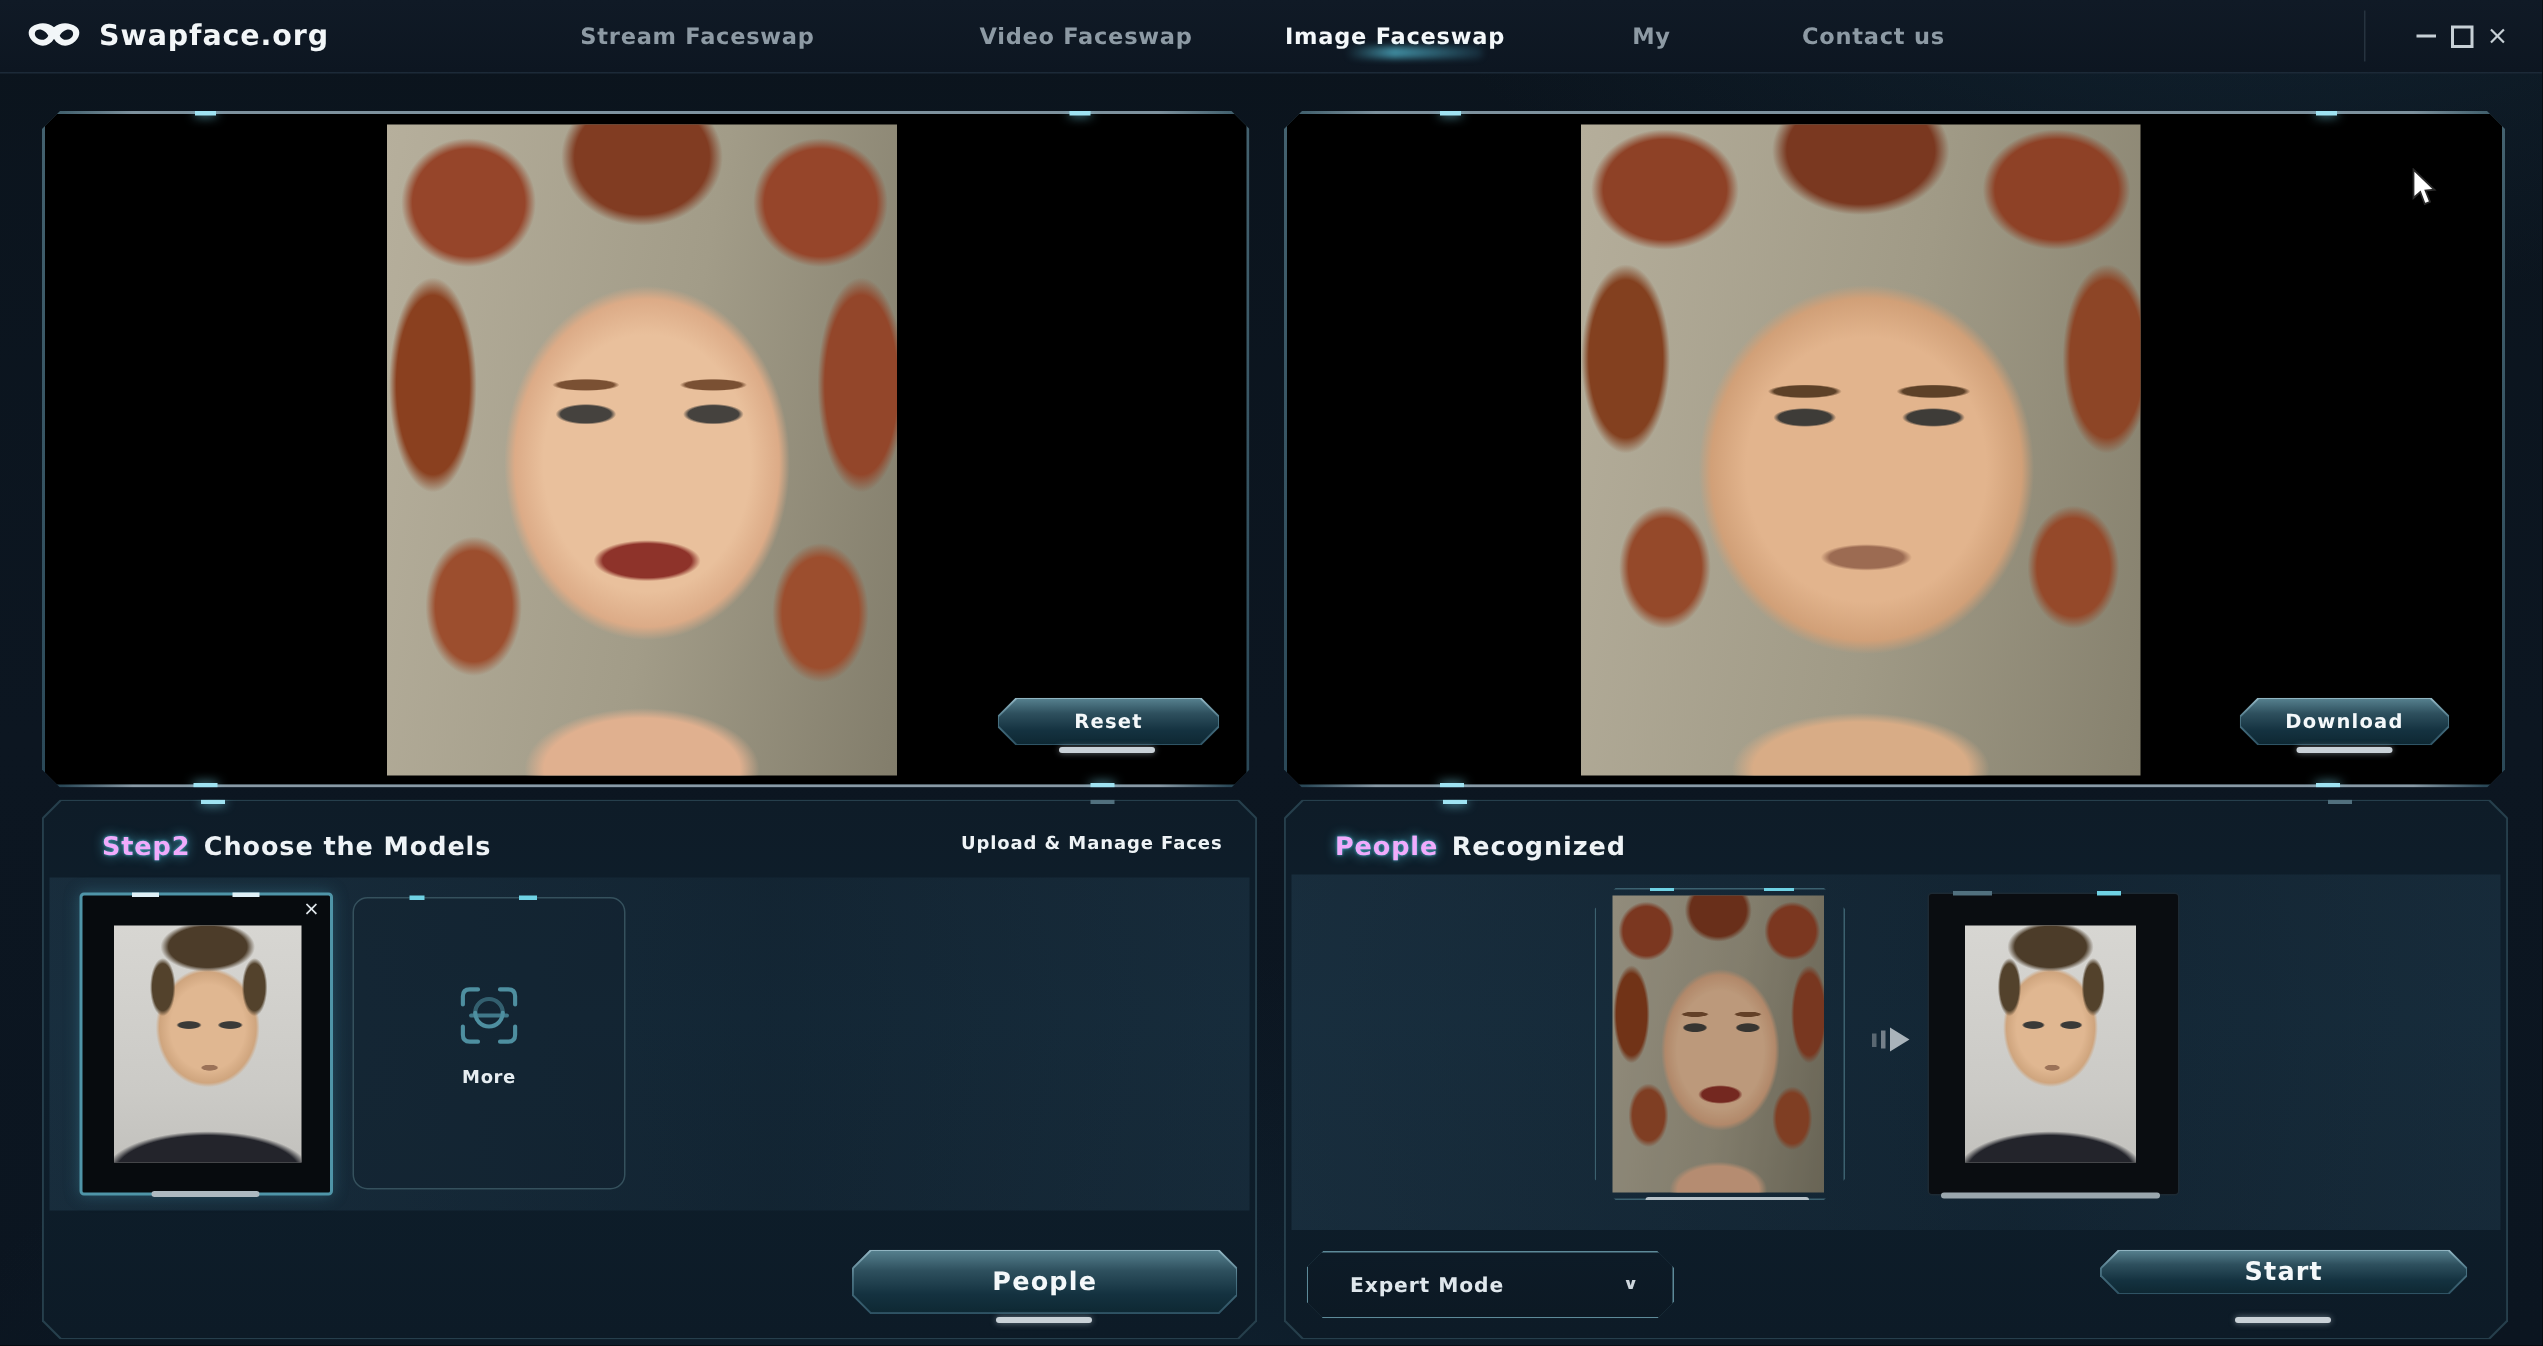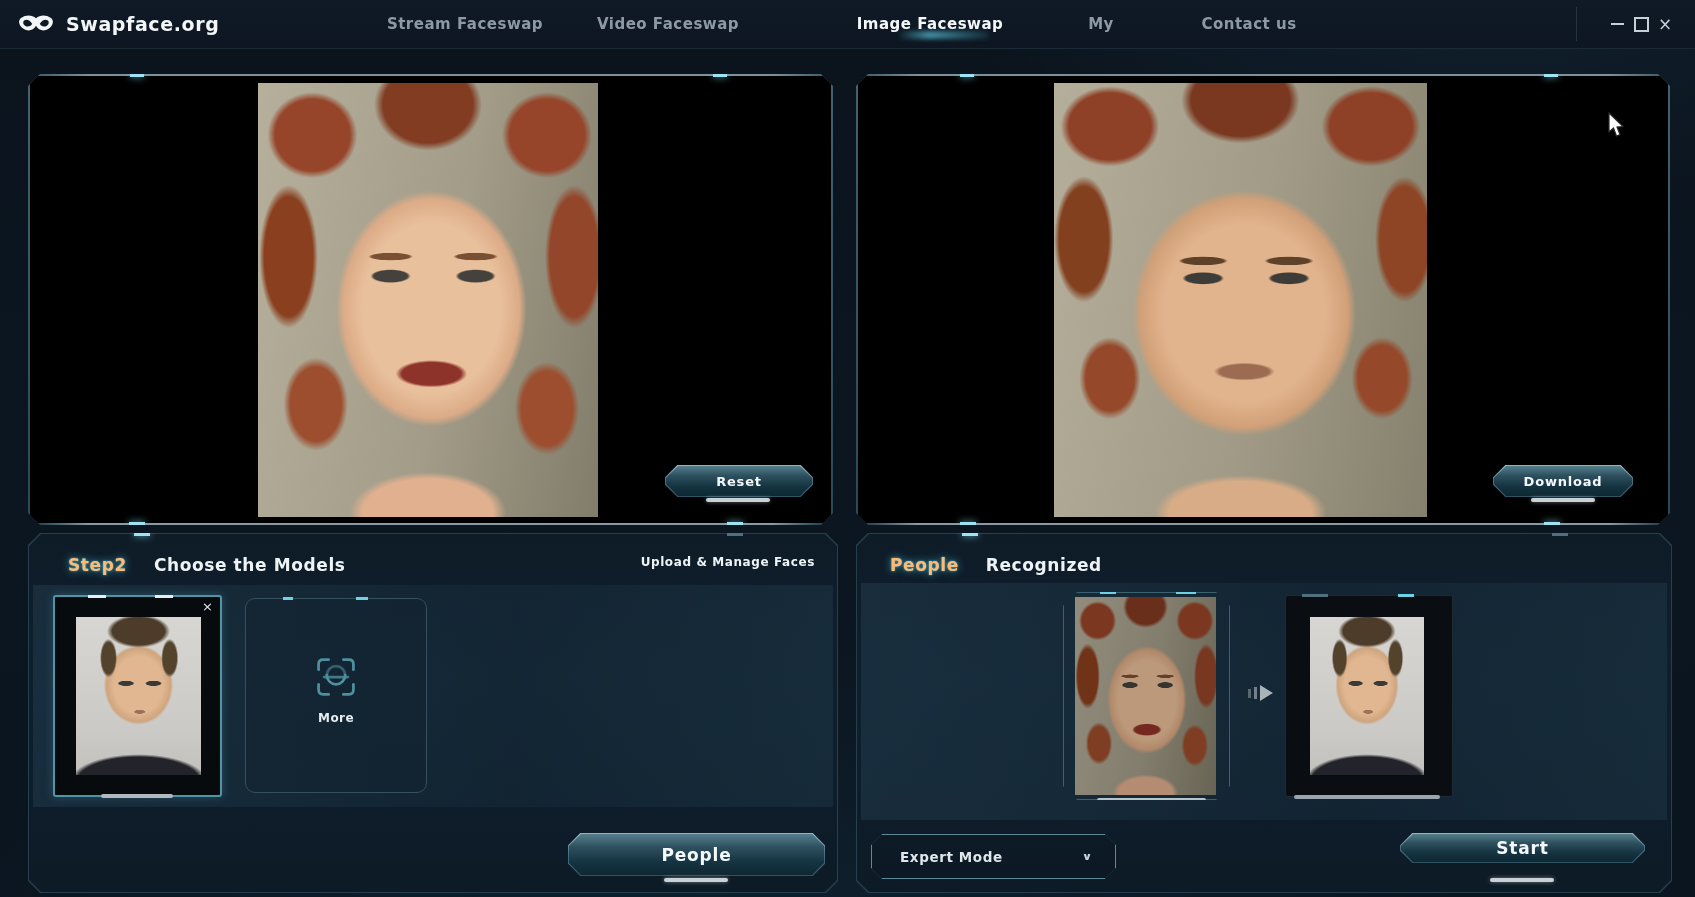--- a/index.html
+++ b/index.html
@@ -34,22 +34,22 @@
   .tick.dim{background:#51707e;box-shadow:none;}
 
   .imgpanel{background:linear-gradient(180deg,#44626f,#2a4857);}
   .imgpanel .inner{position:absolute;inset:2px;background:#000;}
   .bpanel{background:#263f4c;}
   .bpanel .inner{position:absolute;inset:1px;
     background:linear-gradient(180deg,#0e1c28 0%,#0e1f2c 40%,#0d1b27 100%);}
   .strip{position:absolute;left:5px;right:5px;
     background:linear-gradient(90deg,rgba(54,90,114,.26),rgba(44,76,98,.16) 60%,rgba(54,90,114,.22));}
   .heading{position:absolute;font-size:17px;font-weight:bold;letter-spacing:.6px;white-space:nowrap;}
-  .heading .hl{color:#fdba74;text-shadow:0 0 8px rgba(79,188,212,.8),0 0 2px rgba(79,188,212,.9);}
-  .heading .rest{color:#eef3f6;margin-left:27px;}
+  .heading .hl{color:#f0abfc;text-shadow:0 0 8px rgba(79,188,212,.8),0 0 2px rgba(79,188,212,.9);}
+  .heading .rest{color:#eef3f6;margin-left:9px;}
 
   
   .cta{position:absolute;}
   .cta .bord{position:absolute;inset:0;background:linear-gradient(180deg,#93b7c4,#4a7383 45%,#2e5263);}
   .cta .fill{position:absolute;inset:1px;display:flex;align-items:center;justify-content:center;
     background:linear-gradient(180deg,#557f8d 0%,#2e505e 30%,#17364- 60%,#102c38 100%);
     background:linear-gradient(180deg,#557f8d 0%,#2e505e 32%,#143240 70%,#0e2833 100%);
     font-weight:bold;color:#f4f8fa;letter-spacing:.8px;}
   .cta.big .fill{font-size:17px;}
   .cta.small .fill{font-size:13px;}
@@ -136,21 +136,21 @@
     <div id="brand" class="abs">
       <span style="display:flex;">
         <svg width="36" height="21" viewBox="0 0 36 21">
           <path fill="#f2f6f8" fill-rule="evenodd" d="M3 4 C8 .5 14 .8 18 4.2 C22 .8 28 .5 33 4 C36 6.2 35.6 11.5 30.5 14.8 C25.6 18 20.5 16.2 18 11.8 C15.5 16.2 10.4 18 5.5 14.8 C.4 11.5 0 6.2 3 4 Z M6.5 6.2 C4.6 7.4 4.8 10.4 7.4 11.9 C10 13.4 13 12.3 14.2 9.8 C12.3 6.4 8.8 4.8 6.5 6.2 Z M29.5 6.2 C27.2 4.8 23.7 6.4 21.8 9.8 C23 12.3 26 13.4 28.6 11.9 C31.2 10.4 31.4 7.4 29.5 6.2 Z"></path>
         </svg>
       </span>
       <span class="title">Swapface.org</span>
     </div>
 
     <div class="navitem abs" style="left:465px;">Stream Faceswap</div>
-    <div class="navitem abs" style="left:668px;">Video Faceswap</div>
+    <div class="navitem abs" style="left:724px;">Video Faceswap</div>
     <div class="navitem abs active" style="left:930px;">Image Faceswap</div>
     <div id="nav-glow" class="abs"></div>
     <div class="navitem abs" style="left:1101px;">My</div>
     <div class="navitem abs" style="left:1249px;">Contact us</div>
 
     <div id="winline" class="abs"></div>
     <div id="btn-min" class="winbtn abs" style="left:1604px;">
         <span></span>
       </div>
     <div id="btn-max" class="winbtn abs" style="left:1628px;">
@@ -210,21 +210,21 @@
     <div class="strip" style="top:52px;height:222px;"></div>
 
     <div id="model-card" class="abs" style="left:25px;top:62px;width:165px;height:198px;">
       <div class="abs thumb-man" style="left:21px;top:20px;width:125px;height:158px;"></div>
       <span class="x">×</span>
       <div class="tick" style="left:33px;top:-2px;width:18px;background:#dff0f6;box-shadow:none;"></div>
       <div class="tick" style="left:100px;top:-2px;width:18px;background:#dff0f6;box-shadow:none;"></div>
       <div class="card-bar" style="left:46px;bottom:-3px;width:72px;"></div>
     </div>
 
-    <div id="more-card" class="abs" style="left:217px;top:65px;width:180px;height:193px;">
+    <div id="more-card" class="abs" style="left:207px;top:65px;width:180px;height:193px;">
       <div class="tick" style="left:37px;top:-2px;width:10px;background:#6fd2e4;box-shadow:none;"></div>
       <div class="tick" style="left:110px;top:-2px;width:12px;background:#6fd2e4;box-shadow:none;"></div>
       <span id="scan-icon" class="abs">
         <svg width="44" height="44" viewBox="0 0 48 48" fill="none" stroke="#4e8fa0" stroke-width="3" stroke-linecap="round">
           <path d="M16 5 H10 Q5 5 5 10 V16"></path>
           <path d="M32 5 H38 Q43 5 43 10 V16"></path>
           <path d="M5 32 V38 Q5 43 10 43 H16"></path>
           <path d="M43 32 V38 Q43 43 38 43 H32"></path>
           <path d="M14 22 a10 10 0 0 0 20 0"></path>
           <path d="M14 22 a10 10 0 0 1 20 0" opacity=".55"></path>

